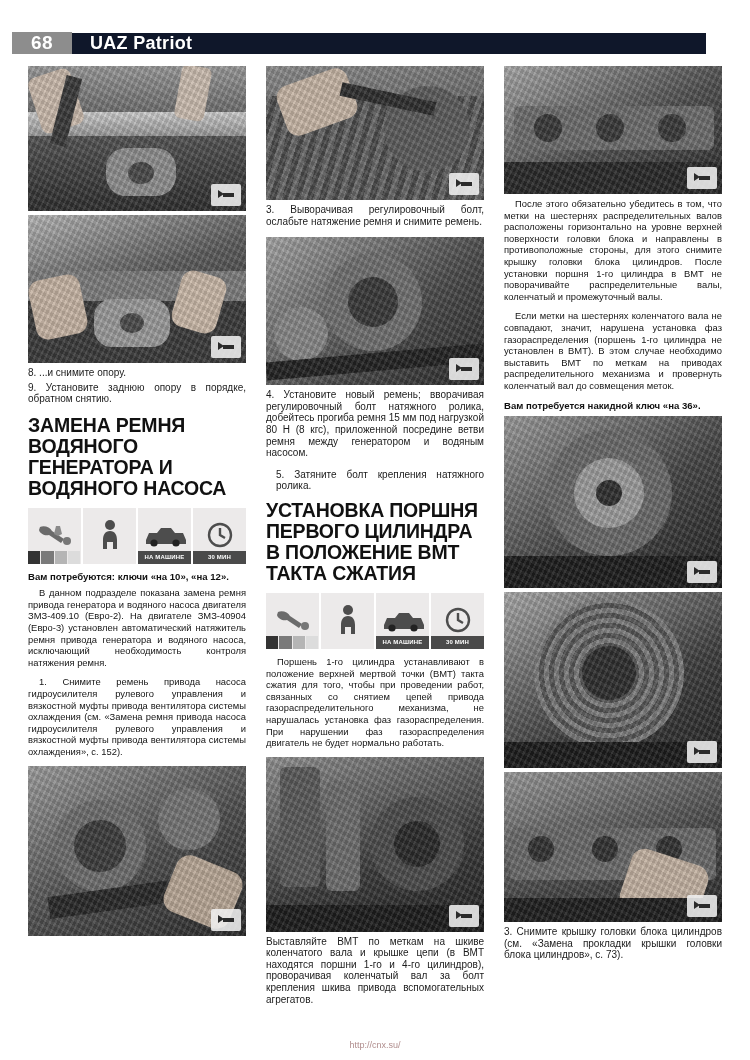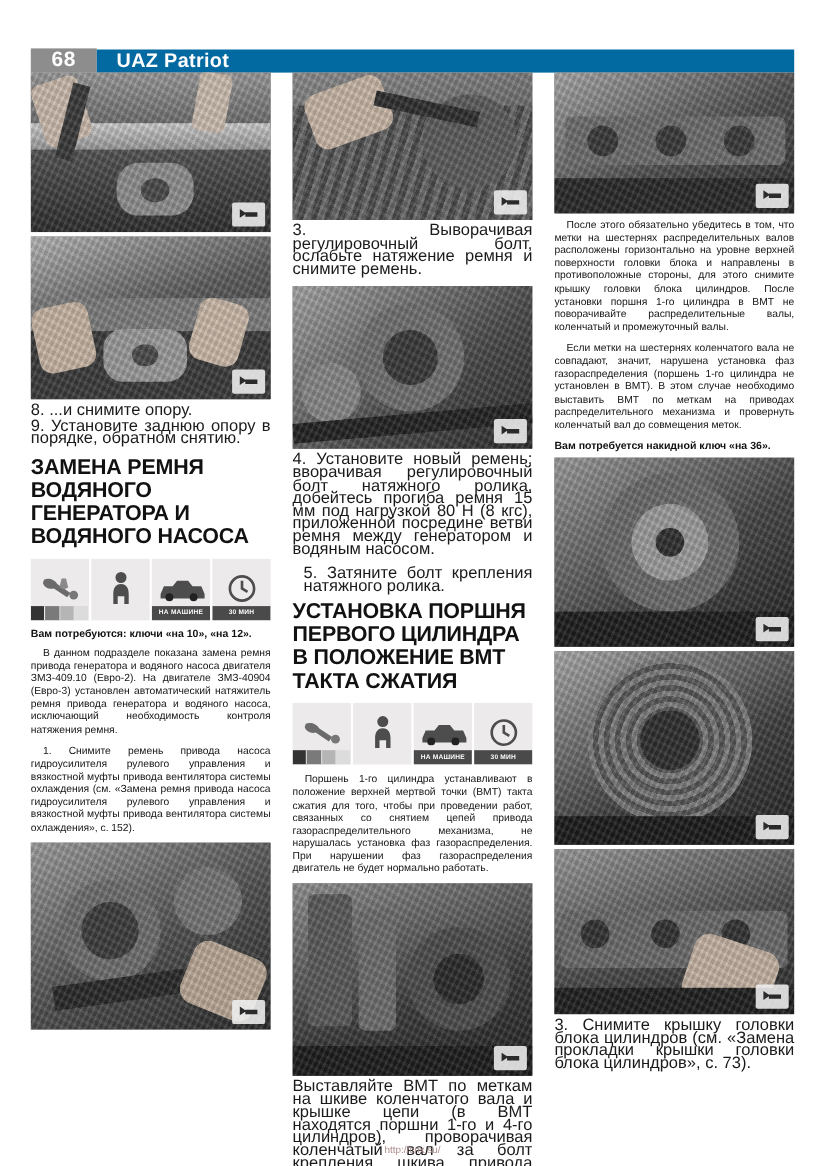--- a/index.html
+++ b/index.html
@@ -12,39 +12,39 @@
   .page {
     position: relative;
     width: 750px; height: 1060px;
     background: #fff;
     overflow: hidden;
   }
 
   
   .header {
     position: absolute;
-    left: 28px; top: 20px;
+    left: 12px; top: 20px;
     width: 694px; height: 46px;
     display: flex;
-    align-items: flex-end;
+    align-items: center;
   }
   .header-num {
     width: 60px;
     background: #8d8d8d;
     color: #ffffff;
     font-size: 19px;
     font-weight: bold;
     display: flex;
     align-items: center;
     justify-content: center;
     letter-spacing: 0.5px;
   }
   .header-title {
     flex: 1;
-    background: #0369a1;
+    background: #0f172a;
     color: #ffffff;
     font-size: 18px;
     font-weight: bold;
     display: flex;
     align-items: center;
     padding-left: 18px;
     letter-spacing: 0.3px;
   }
 
   
@@ -82,21 +82,21 @@
     align-items: center;
     justify-content: center;
   }
   .photo .badge svg { display: block; }
 
   
   .b { position: absolute; border-radius: 50%; }
 
   
   .cap {
-    font-size: 15px;
+    font-size: 10px;
     line-height: 11.6px;
     color: #1a1a1a;
     text-align: justify;
     margin: 3px 0 10px 0;
   }
 
   
   .body {
     font-size: 9.4px;
     line-height: 11.6px;

